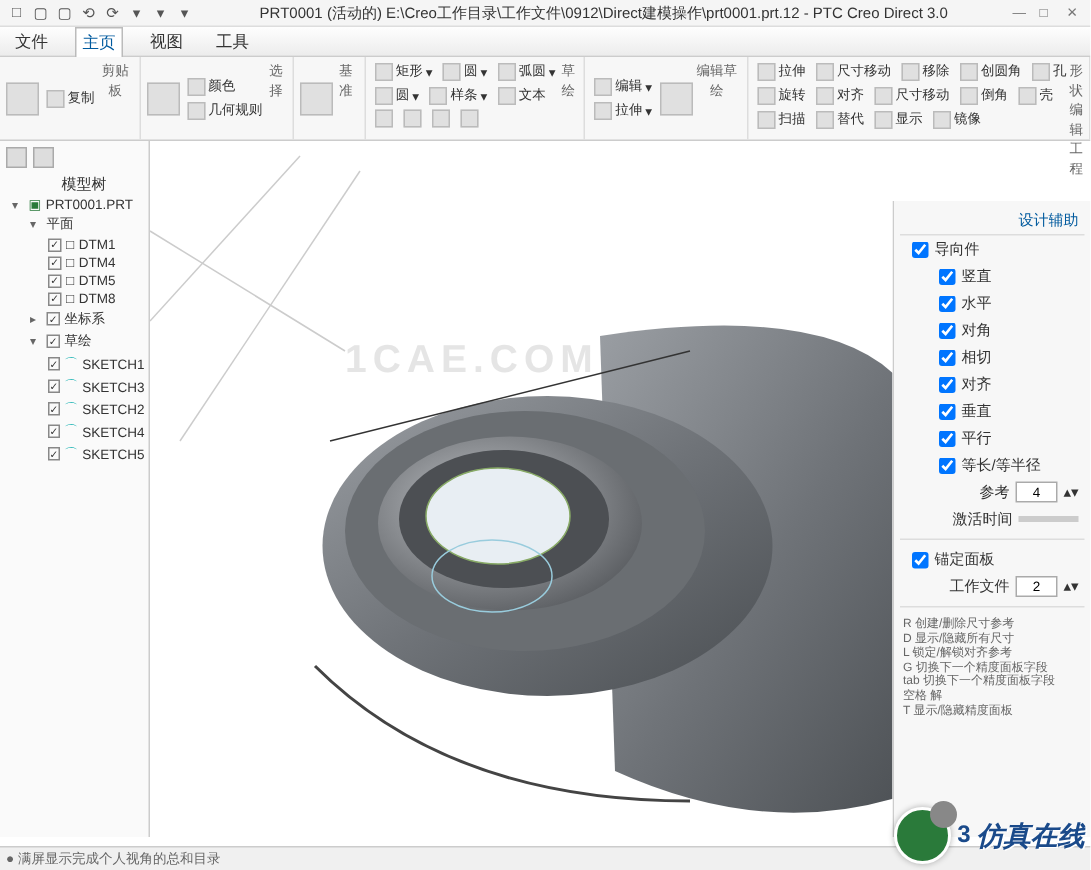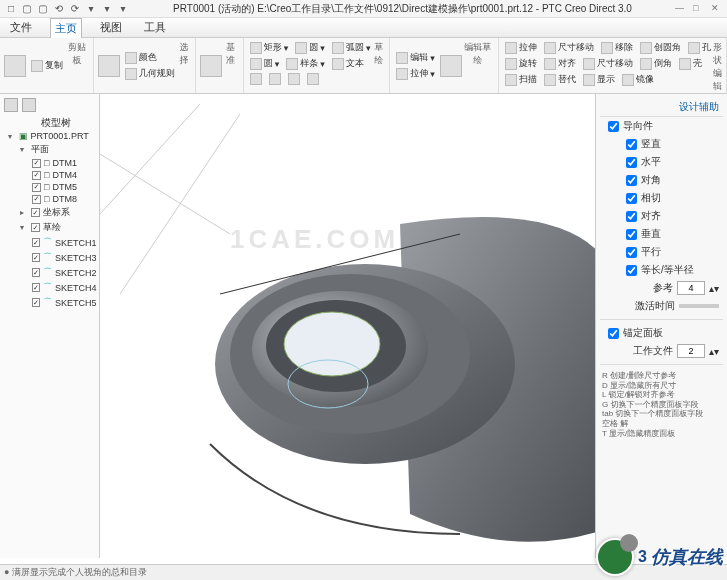--- a/index.html
+++ b/index.html
@@ -33,21 +33,21 @@
 .tree .node { font-size: 9px; color: #333; padding: 1px 0 1px 4px; display: flex; align-items: center; gap: 3px; }
 .tree .node .chk { width: 9px; height: 9px; border: 1px solid #888; font-size: 7px; display: flex; align-items: center; justify-content: center; }
 .tree .node .ex { width: 8px; font-size: 8px; color: #666; }
 .tree .indent { padding-left: 16px; }
 .tree .indent2 { padding-left: 28px; }
 
 .canvas { flex: 1; position: relative; background: #fff; overflow: hidden; }
 .canvas .annotation { position: absolute; top: 34px; left: 90px; color: #d00; font-size: 14px; letter-spacing: 1px; }
 .canvas .watermark { position: absolute; top: 130px; left: 130px; font-size: 26px; color: rgba(180,180,180,0.35); font-weight: bold; letter-spacing: 4px; pointer-events: none; }
 
-.rightpanel { width: 132px; background: #f7f7f7; border-left: 1px solid #ccc; padding: 4px; font-size: 10px; color: #333; }
+.rightpanel { width: 132px; background: #f7f7f7; border-left: 1px solid #ccc; padding: 4px; font-size: 10px; color: #333; margin-top: 40px; }
 .rightpanel .ptitle { color: #005a9e; text-align: right; padding: 2px 4px; border-bottom: 1px solid #ddd; }
 .rightpanel .chk { display: flex; align-items: center; gap: 4px; padding: 2px 0 2px 8px; }
 .rightpanel .chk input { width: 11px; height: 11px; }
 .rightpanel .sub { padding-left: 18px; }
 .rightpanel .sep { border-top: 1px solid #ddd; margin: 4px 0; }
 .rightpanel .field { display: flex; align-items: center; justify-content: flex-end; gap: 4px; padding: 2px 4px; }
 .rightpanel .field input { width: 28px; height: 14px; font-size: 9px; border: 1px solid #aaa; text-align: center; }
 .rightpanel .tips { font-size: 8px; color: #666; line-height: 1.2; padding: 2px; }
 .rightpanel .tips div { white-space: nowrap; }
 

